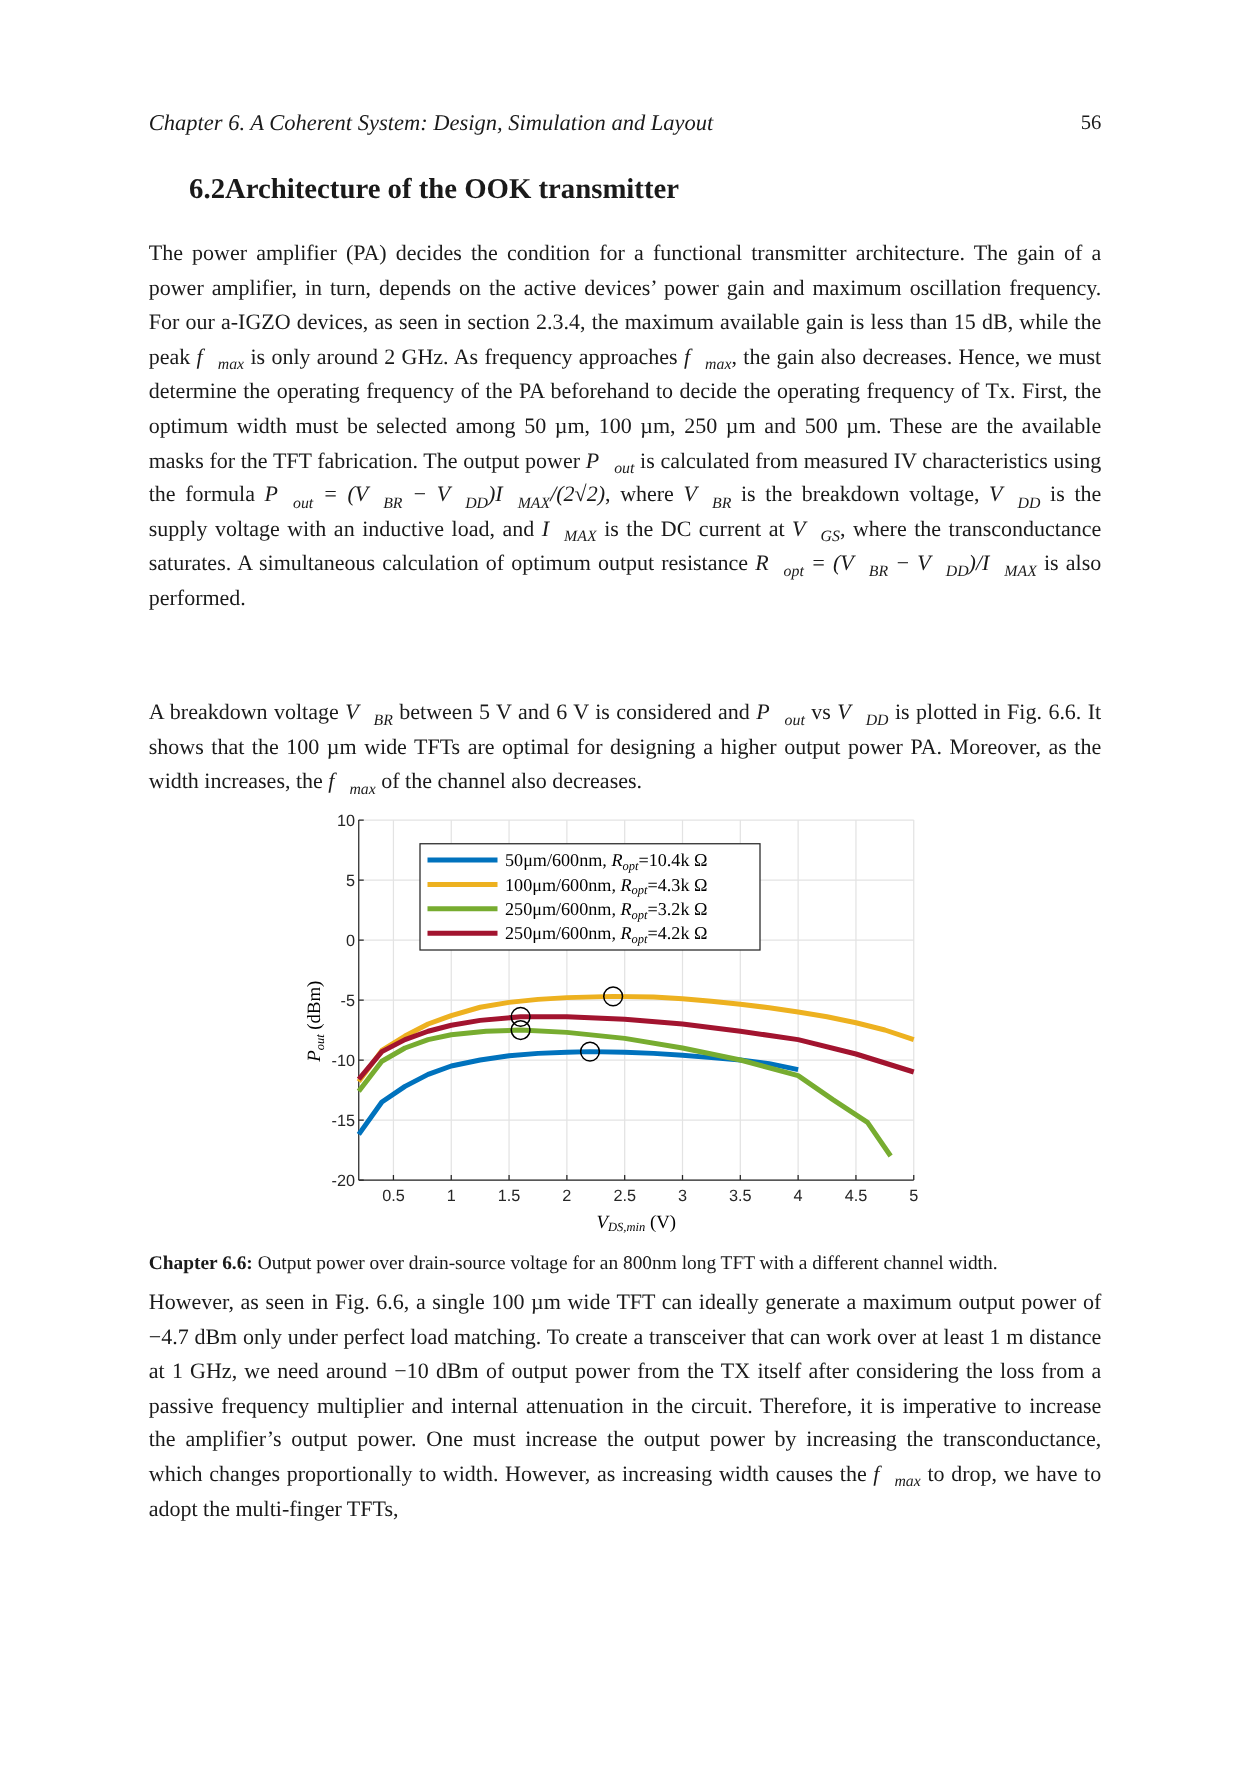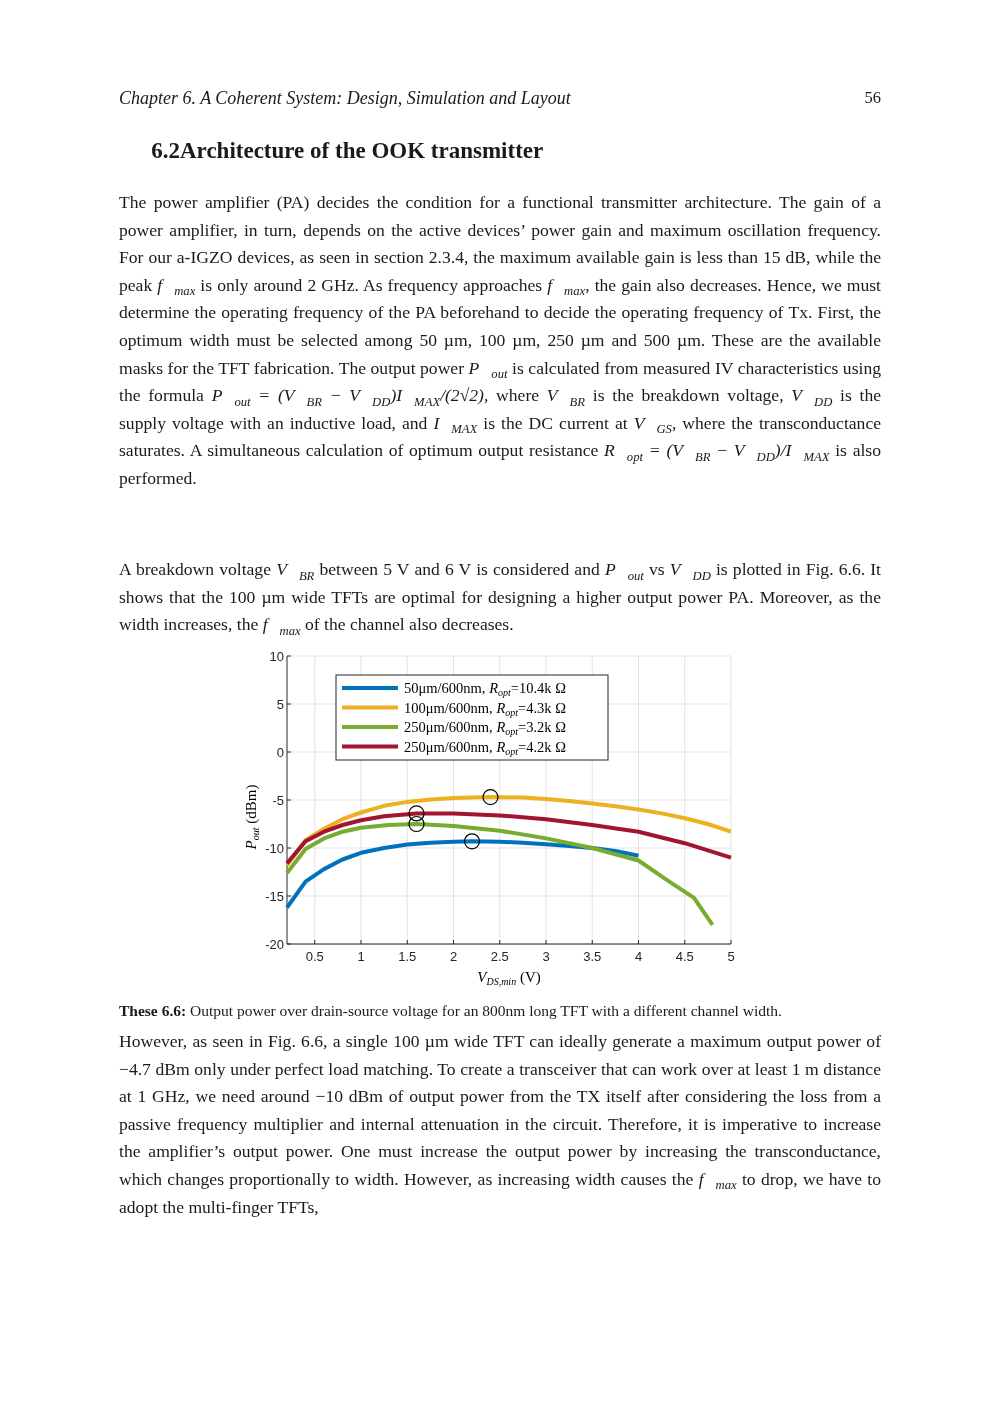--- a/index.html
+++ b/index.html
@@ -118,15 +118,15 @@
         <line x1="106" y1="101.5" x2="162" y2="101.5" stroke="#A2142F" stroke-width="4"></line>
         <text x="168" y="106.5" font-size="14.5" fill="#000" class="math-svg"><tspan>250μm/600nm, </tspan><tspan font-style="italic">R</tspan><tspan font-size="10" font-style="italic" dy="3">opt</tspan><tspan dy="-3">=4.2k Ω</tspan></text>
       </g>
     <g id="labels">
         <text x="273" y="337" text-anchor="middle" font-size="15" class="math-svg" fill="#000"><tspan font-style="italic">V</tspan><tspan font-size="10" font-style="italic" dy="3">DS,min</tspan><tspan dy="-3"> (V)</tspan></text>
         <text x="0" y="0" text-anchor="middle" font-size="15" class="math-svg" fill="#000" transform="translate(20,172) rotate(-90)"><tspan font-style="italic">P</tspan><tspan font-size="10" font-style="italic" dy="3">out</tspan><tspan dy="-3"> (dBm)</tspan></text>
       </g>
   </svg>
 </div>
 
-<div class="caption"><b>These 6.6:</b><span> Output power over drain-source voltage for an 800nm long TFT with a different channel width.</span></div>
+<div class="caption"><b>Chapter 6.6:</b><span> Output power over drain-source voltage for an 800nm long TFT with a different channel width.</span></div>
 
 <div class="para p3"><span>However, as seen in Fig. 6.6, a single </span><span>100 µm</span><span> wide TFT can ideally generate a maximum output power of </span><span>−4.7 dBm</span><span> only under perfect load matching.  To create a transceiver that can work over at least </span><span>1 m</span><span> distance at </span><span>1 GHz</span><span>, we need around </span><span>−10 dBm</span><span> of output power from the TX itself after considering the loss from a passive frequency multiplier and internal attenuation in the circuit. Therefore, it is imperative to increase the amplifier’s output power. One must increase the output power by increasing the transconductance, which changes proportionally to width. However, as increasing width causes the </span><span class="math">f<sub>max</sub></span><span> to drop, we have to adopt the multi-finger TFTs,</span></div>
 
 </body></html>

